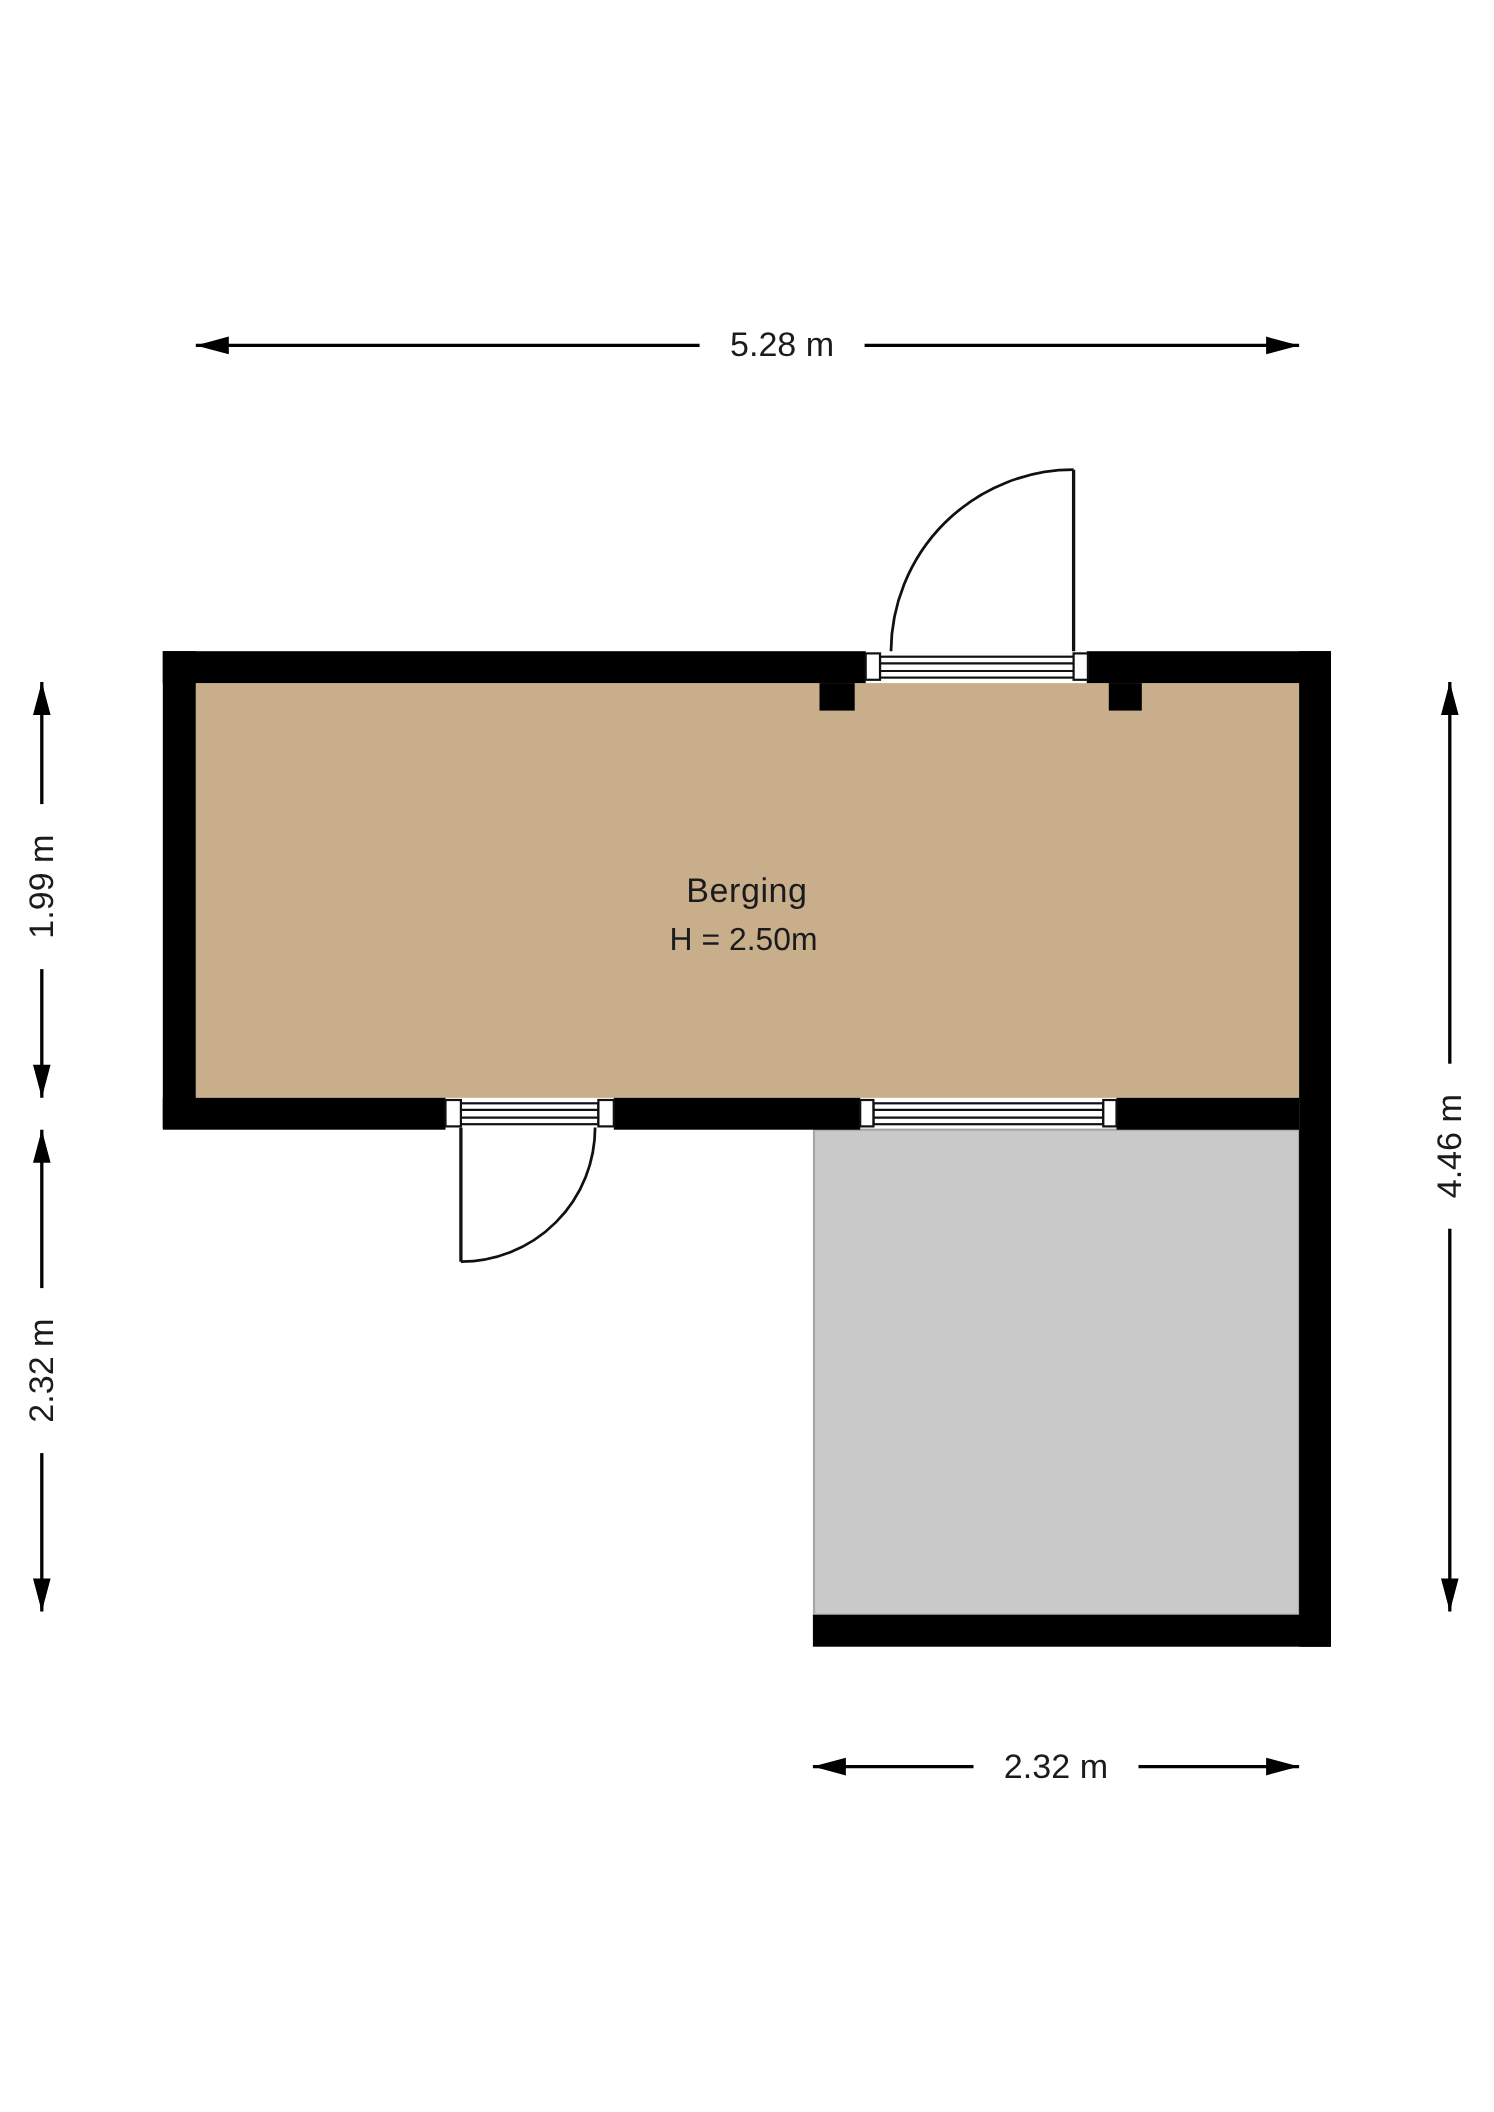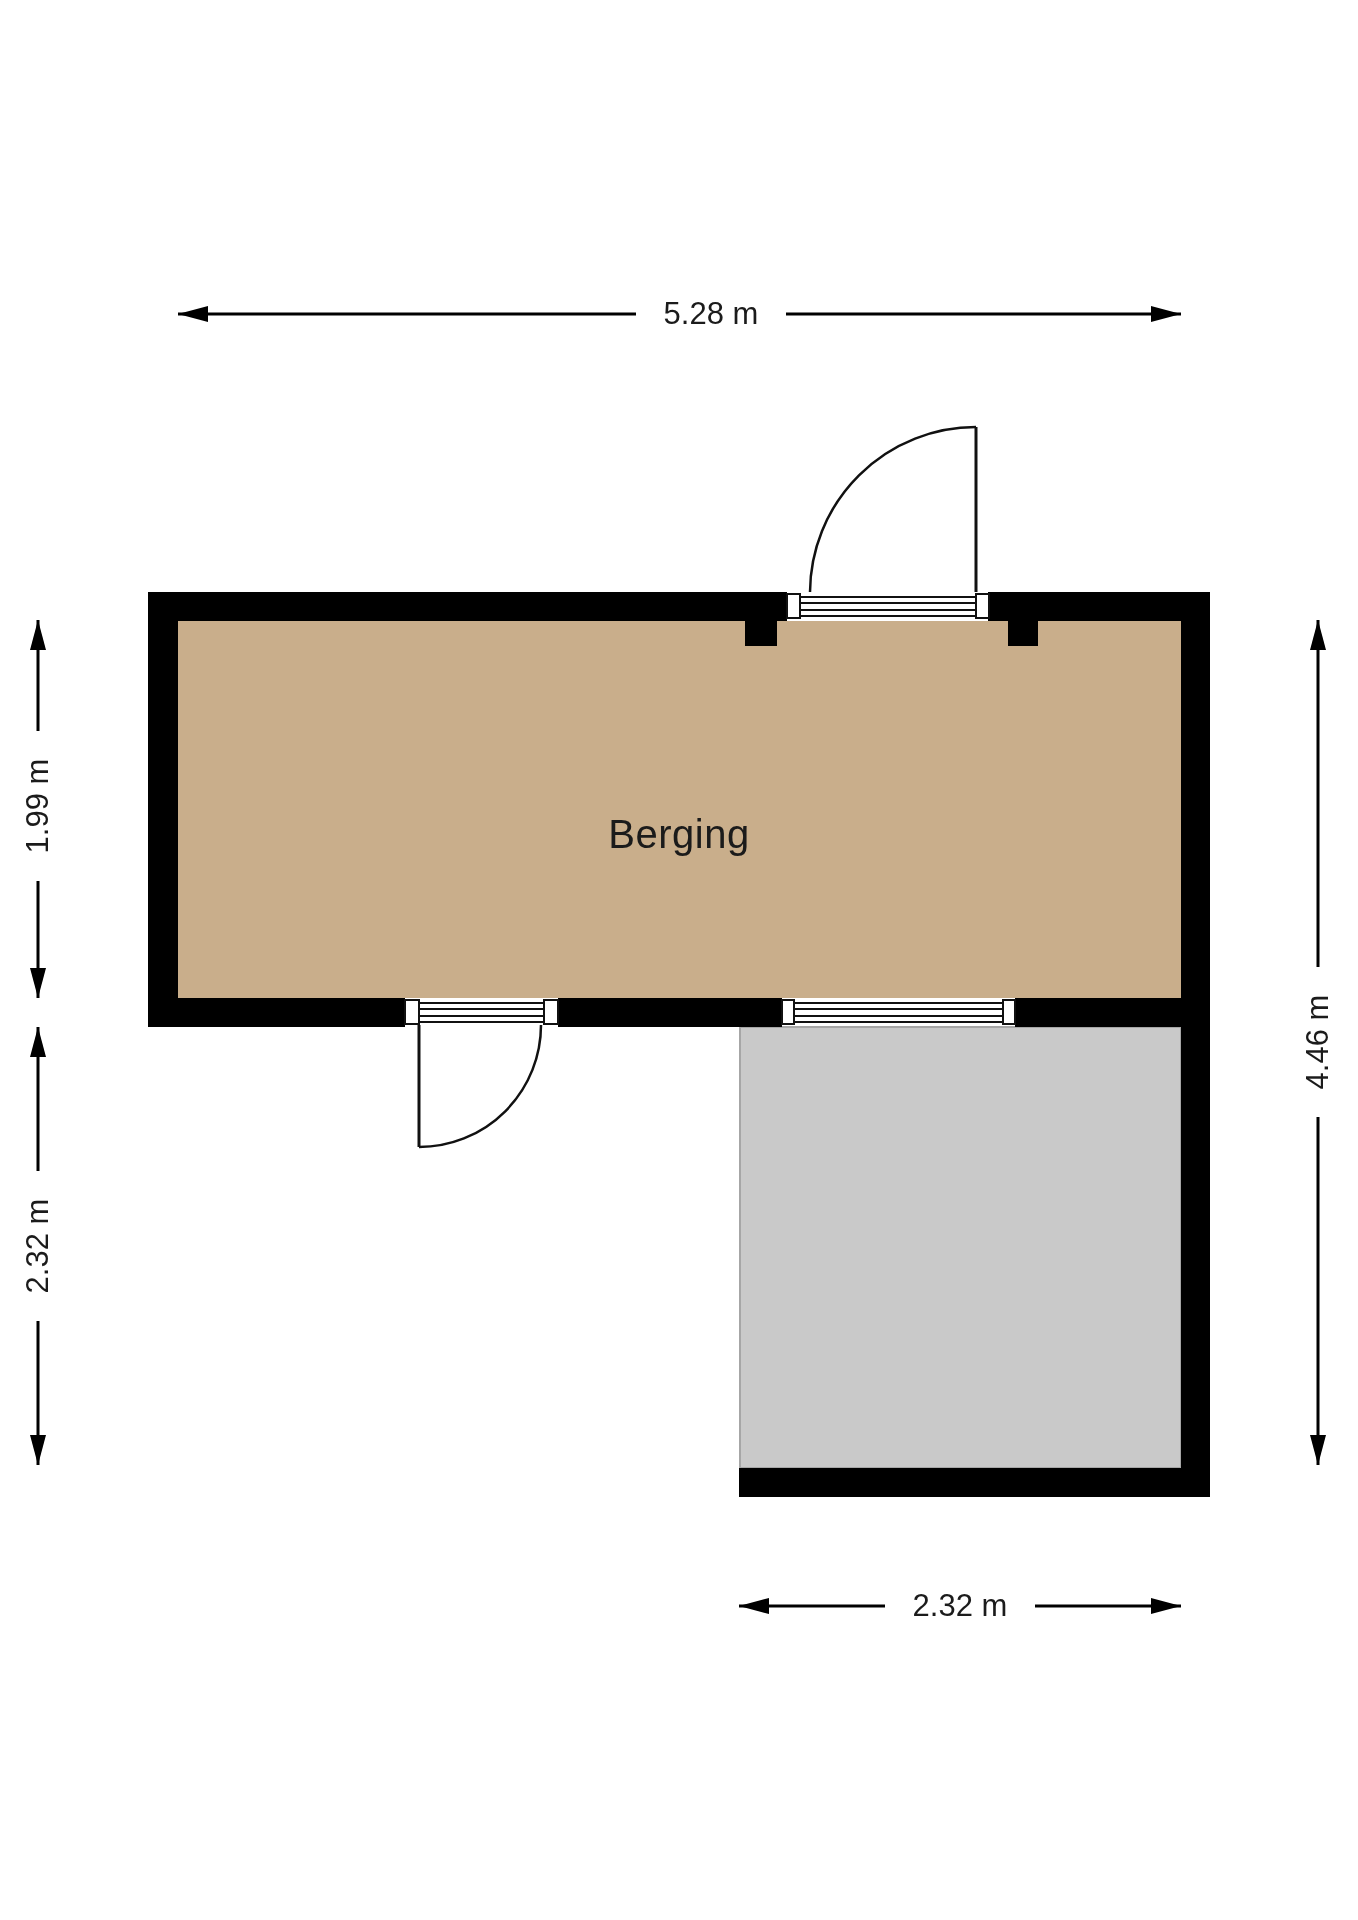--- a/index.html
+++ b/index.html
@@ -13,24 +13,23 @@
   }
   #plan-svg { position: absolute; left: 0; top: 0; }
   .label {
     position: absolute;
     color: #1b1b1b;
     text-align: center;
     white-space: nowrap;
   }
   .room-label {
     width: 400px;
-    font-size: 40px;
+    font-size: 31px;
     line-height: 44px;
     letter-spacing: 0.5px;
-    margin-top: 24px;
   }
   .room-sub-label {
     width: 400px;
     font-size: 29px;
     line-height: 38px;
   }
   .dim-label {
     width: 150px;
     height: 44px;
     line-height: 44px;
@@ -114,20 +113,21 @@
       <polygon points="1318,620 1310,650 1326,650" stroke="none"></polygon>
       <polygon points="1318,1465 1310,1435 1326,1435" stroke="none"></polygon>
 
       <line x1="739" y1="1606" x2="1181" y2="1606" stroke-width="3"></line>
       <polygon points="739,1606 769,1598 769,1614" stroke="none"></polygon>
       <polygon points="1181,1606 1151,1598 1151,1614" stroke="none"></polygon>
     </g>
   </svg>
 
   <div class="label room-label" style="left:479px; top:788px;">Berging</div>
+  <div class="label room-sub-label" style="left:476px; top:836px;">H = 2.50m</div>
 
   <div class="label dim-label" style="left:636px; top:292px;">5.28 m</div>
   <div class="label dim-label vertical" style="left:-37px; top:784px;">1.99 m</div>
   <div class="label dim-label vertical" style="left:-37px; top:1224px;">2.32 m</div>
   <div class="label dim-label vertical" style="left:1243px; top:1020px;">4.46 m</div>
   <div class="label dim-label" style="left:885px; top:1584px;">2.32 m</div>
 
 </div>
 
 </body></html>

